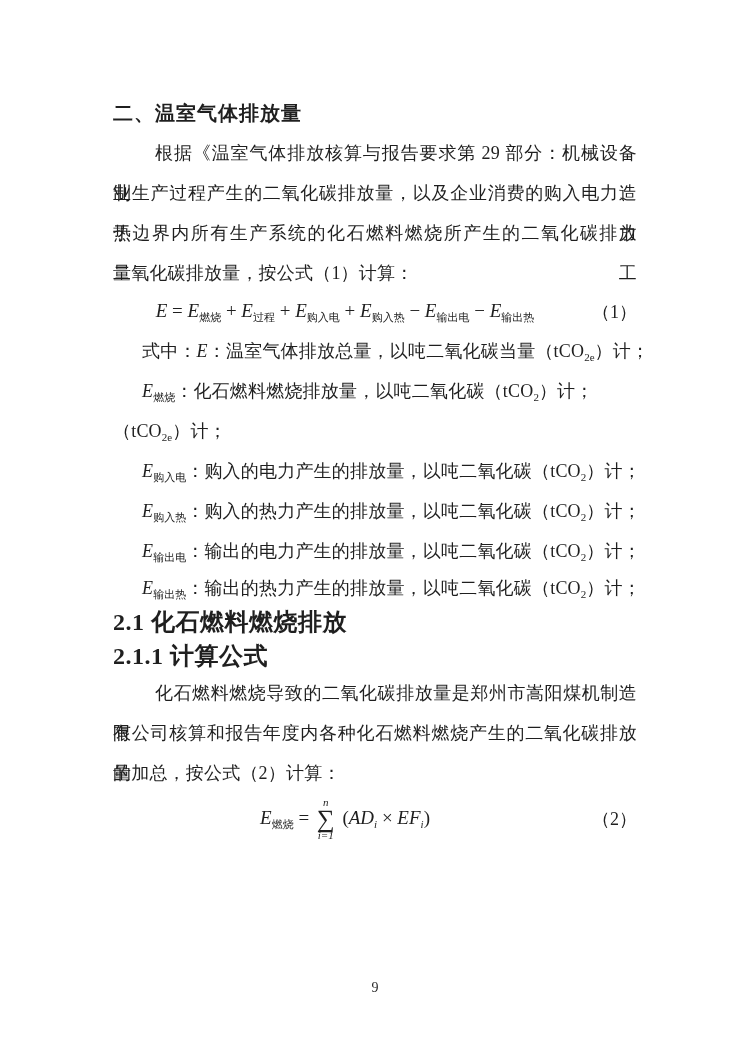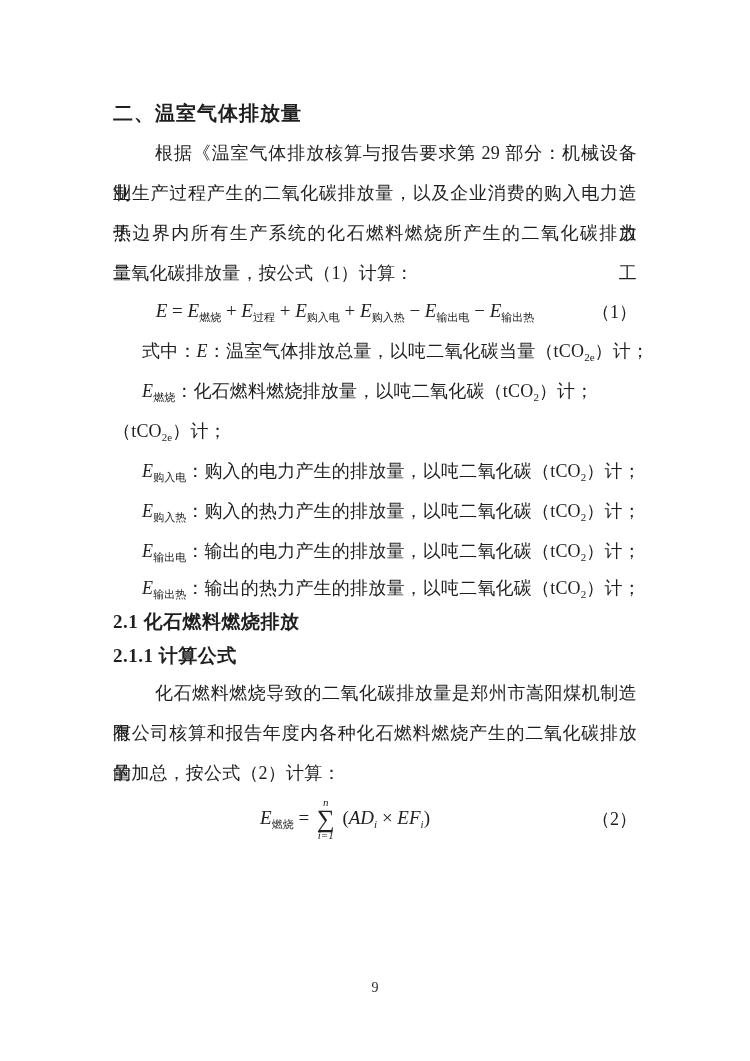--- a/index.html
+++ b/index.html
@@ -35,21 +35,21 @@
   .ind2{text-indent:42px;}
   .ind1{text-indent:29px;}
   .h-main{
     font-size:20px;
     font-weight:bold;
     line-height:40px;
     height:40px;
     letter-spacing:1px;
   }
   .h-sub{
-    font-size:19px;
+    font-size:24px;
     font-weight:bold;
     line-height:34px;
     height:34px;
     letter-spacing:0.5px;
   }
   .frow{
     display:flex;
     align-items:center;
     font-size:19px;
   }

